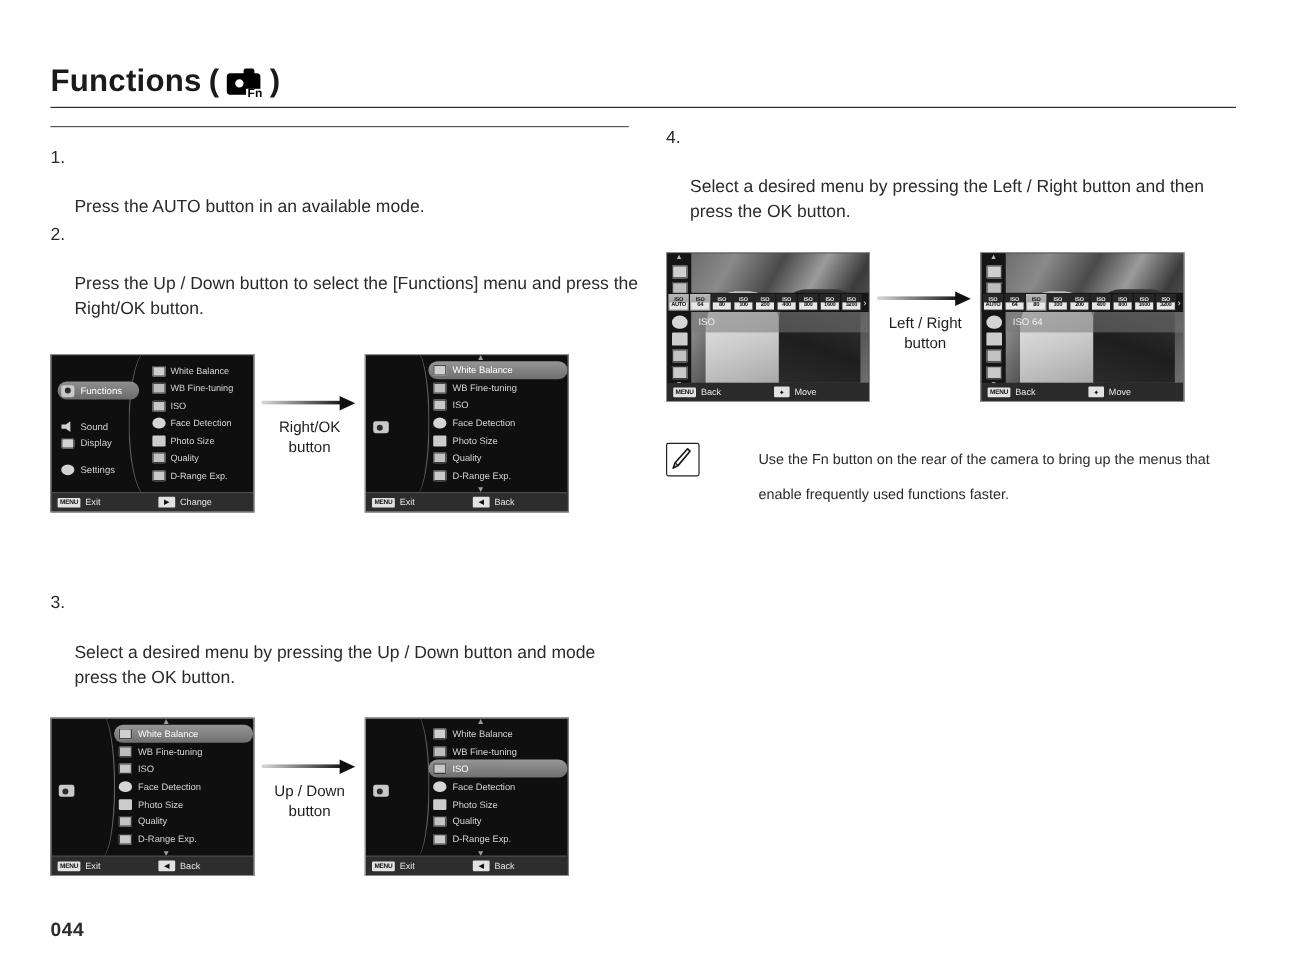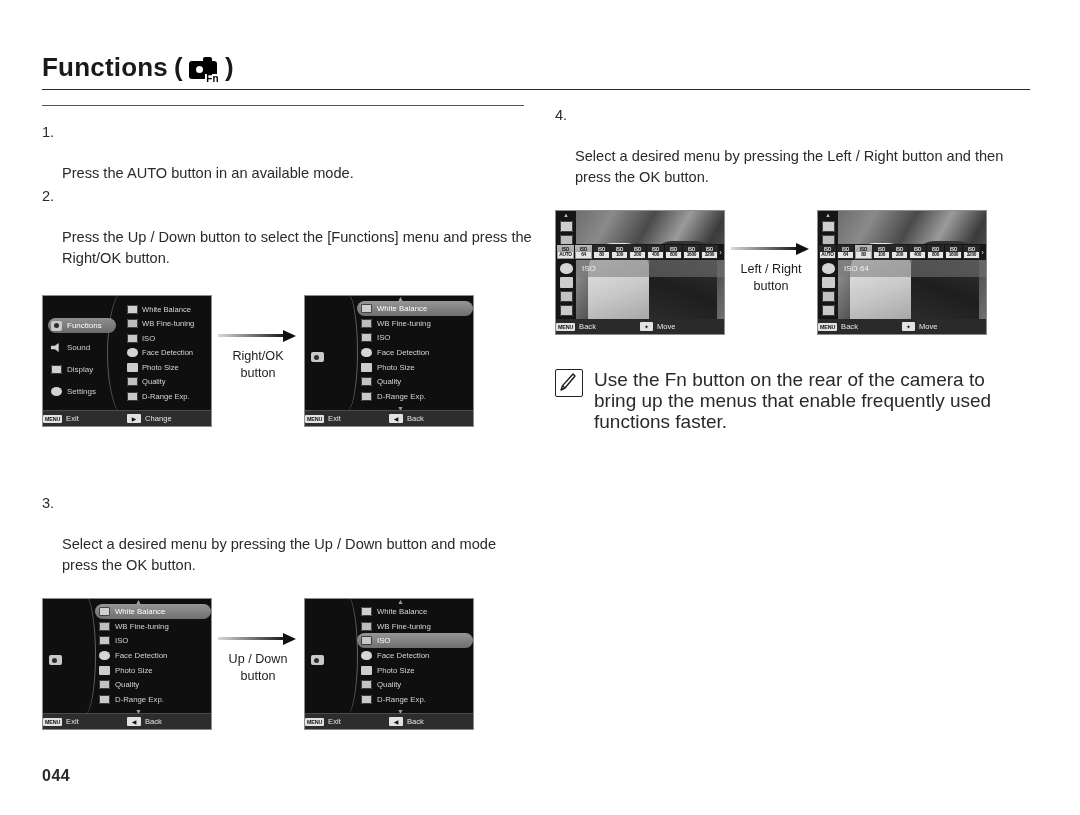--- a/index.html
+++ b/index.html
@@ -193,20 +193,21 @@
     display: flex;
     align-items: center;
     font-size: 7.6px;
     color: #e4e4e4;
   }
   .bb-half {
     width: 50%;
     display: flex;
     align-items: center;
     gap: 4px;
+    padding-left: 5px;
     box-sizing: border-box;
   }
 
   
   .key-menu {
     background: #e2e2e2;
     color: #111;
     font-size: 5.4px;
     font-weight: bold;
     letter-spacing: -0.2px;
@@ -466,23 +467,24 @@
     border-radius: 2px;
     position: relative;
     background: #fff;
   }
   .note-icon .pen {
     position: absolute;
     left: 4px; top: 3px;
     width: 16px; height: 18px;
   }
   .note-text {
-    font-size: 19px;
-    line-height: 21px;
+    font-size: 12px;
+    line-height: 29px;
     color: #2a2a2a;
+    margin-left: 38px;
   }
 
   
   .page-no {
     position: absolute;
     left: 42px;
     bottom: 30px;
     font-size: 16px;
     font-weight: bold;
     color: #2b2b2b;
@@ -526,21 +528,21 @@
 
   <div class="shots-row block-gap-1">
 
     <div class="lcd lcd-menu">
       <div class="cat-rail">
         <div class="cat-curve"></div>
         <div class="cat-item sel" style="top:22px">
           <span class="ico ico-cam"></span>
           <span>Functions</span>
         </div>
-        <div class="cat-item" style="top:44px">
+        <div class="cat-item" style="top:52px">
           <span class="ico ico-sound"></span>
           <span>Sound</span>
         </div>
         <div class="cat-item" style="top:66px">
           <span class="ico ico-disp"></span>
           <span>Display</span>
         </div>
         <div class="cat-item" style="top:88px">
           <span class="ico ico-set"></span>
           <span>Settings</span>

